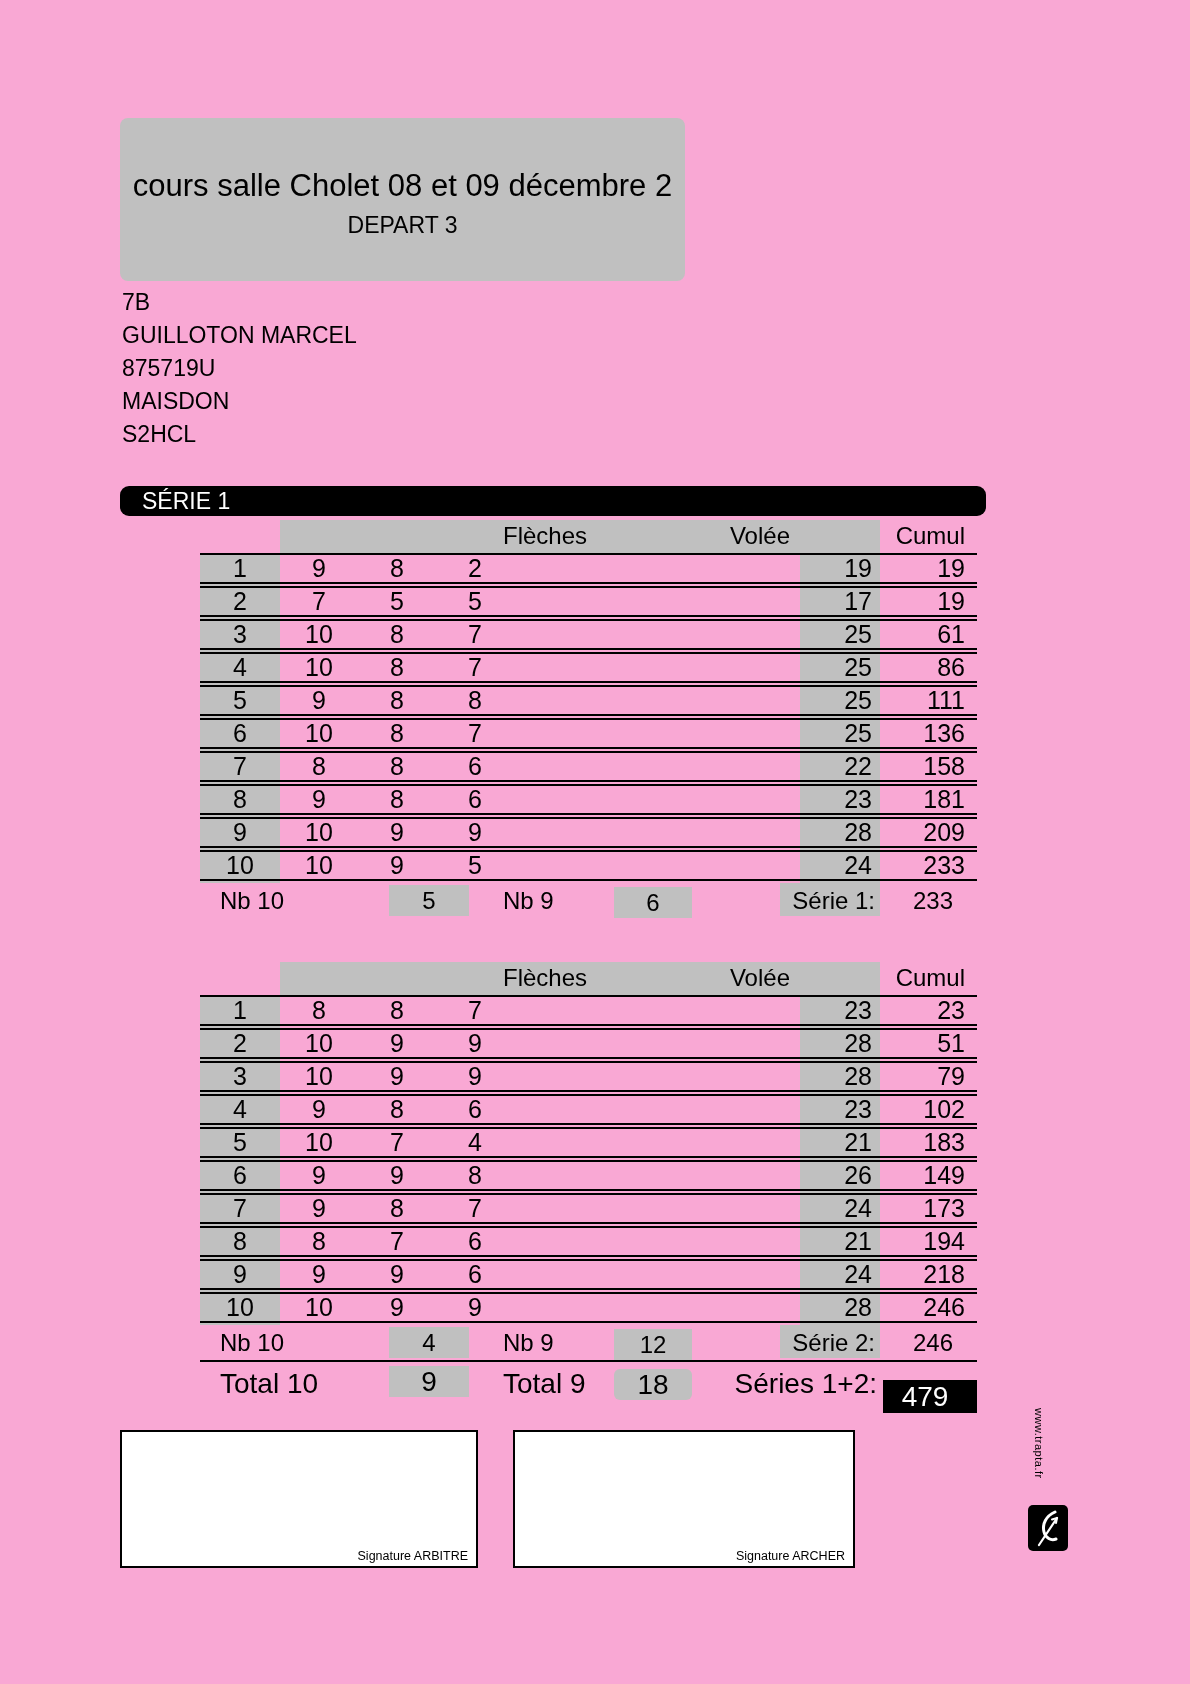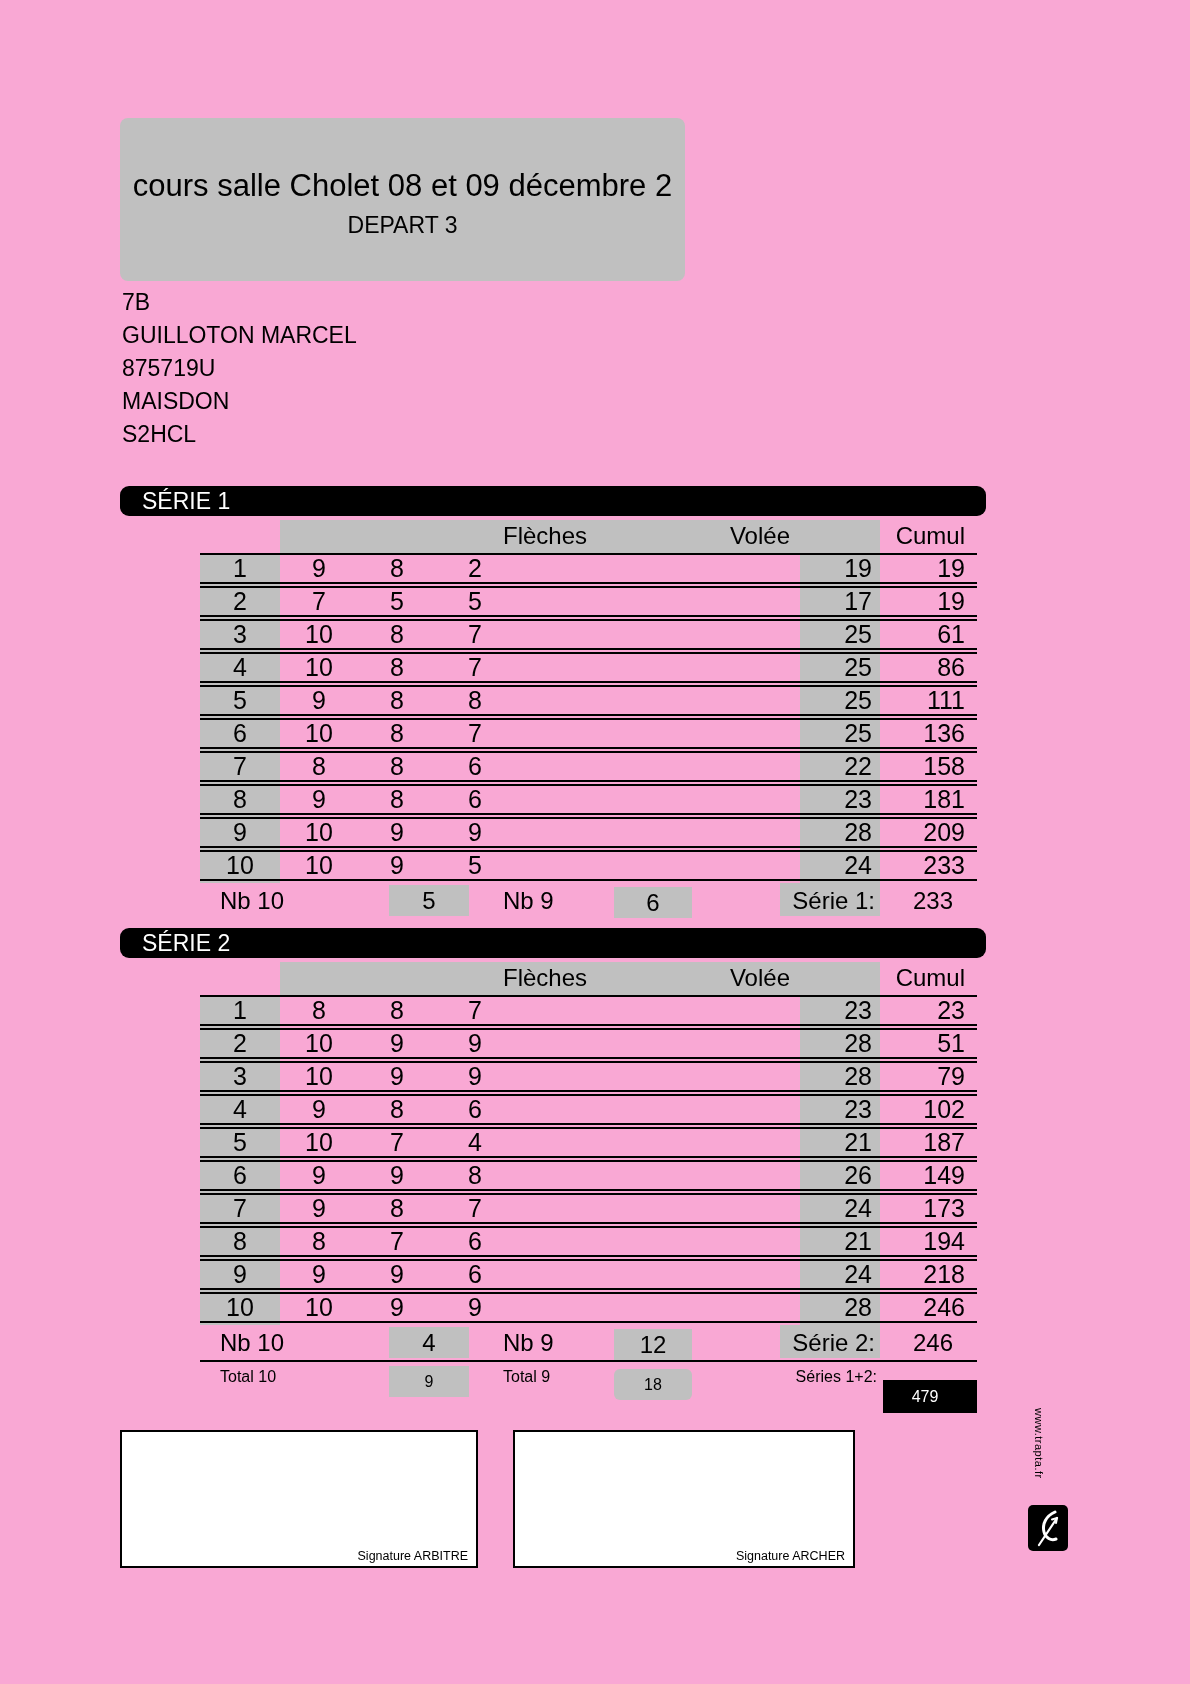--- a/index.html
+++ b/index.html
@@ -62,21 +62,21 @@
 
   .nbrow { position:absolute; top:363px; left:0; width:777px; height:33px; font-size:24px; }
   .nb-l1 { position:absolute; left:20px;  top:4px; }
   .nb-b1 { position:absolute; left:189px; top:2px; width:80px; height:31px; background:#c0c0c0; text-align:center; line-height:31px; }
   .nb-l2 { position:absolute; left:303px; top:4px; }
   .nb-b2 { position:absolute; left:414px; top:4px; width:78px; height:31px; background:#c0c0c0; text-align:center; line-height:31px; }
   .serie-gray        { position:absolute; left:580px; top:0; width:100px; height:33px; background:#c0c0c0; }
   .serie-total-label { position:absolute; left:540px; top:4px; width:135px; text-align:right; }
   .serie-total-val   { position:absolute; left:680px; top:4px; width:85px;  text-align:right; padding-right:12px; box-sizing:border-box; }
 
-  .totrow { position:absolute; top:398px; left:0; width:777px; height:36px; border-top:2px solid #000; font-size:16px; }
+  .totrow { position:absolute; top:398px; left:0; width:777px; height:36px; border-top:2px solid #000; font-size:28px; }
   .tot-l1 { position:absolute; left:20px;  top:6px; }
   .tot-b1 { position:absolute; left:189px; top:4px; width:80px; height:31px; background:#c0c0c0; text-align:center; line-height:31px; }
   .tot-l2 { position:absolute; left:303px; top:6px; }
   .tot-b2 { position:absolute; left:414px; top:7px; width:78px; height:31px; background:#c0c0c0; text-align:center; line-height:31px;border-radius:6px; }
   .tot-label { position:absolute; left:460px; top:6px; width:217px; text-align:right; }
   .grand-box {
     position:absolute; left:683px; top:18px; width:94px; height:33px; background:#000;
     color:#fff; text-align:center; line-height:33px; padding-right:10px; box-sizing:border-box;
   }
 
@@ -223,23 +223,20 @@
       <span class="nb-l1">Nb 10</span>
       <span class="nb-b1">5</span>
       <span class="nb-l2">Nb 9</span>
       <span class="nb-b2">6</span>
       <span class="serie-gray"></span>
       <span class="serie-total-label">Série 1:</span>
       <span class="serie-total-val">233</span>
     </div>
   </div>
 
-  <div class="serie-bar bar-s2">
-    <span>SÉRIE 2</span>
-  </div>
   <div class="stable stable-s2">
     <div class="band"></div>
     <div class="num-strip"></div>
     <div class="volee-strip"></div>
     <div class="hdr">
       <div class="h-fleches">Flèches</div>
       <div class="h-volee">Volée</div>
       <div class="h-cumul">Cumul</div>
     </div>
     <div class="rows">
@@ -279,21 +276,21 @@
           <div class="c-volee">23</div>
           <div class="c-cumul">102</div>
         </div>
         <div class="score-row">
           <div class="c-num">5</div>
           <div class="c-a">10</div>
           <div class="c-a">7</div>
           <div class="c-a">4</div>
           <div class="c-fill"></div>
           <div class="c-volee">21</div>
-          <div class="c-cumul">187</div>
+          <div class="c-cumul">183</div>
         </div>
         <div class="score-row">
           <div class="c-num">6</div>
           <div class="c-a">9</div>
           <div class="c-a">9</div>
           <div class="c-a">8</div>
           <div class="c-fill"></div>
           <div class="c-volee">26</div>
           <div class="c-cumul">149</div>
         </div>

